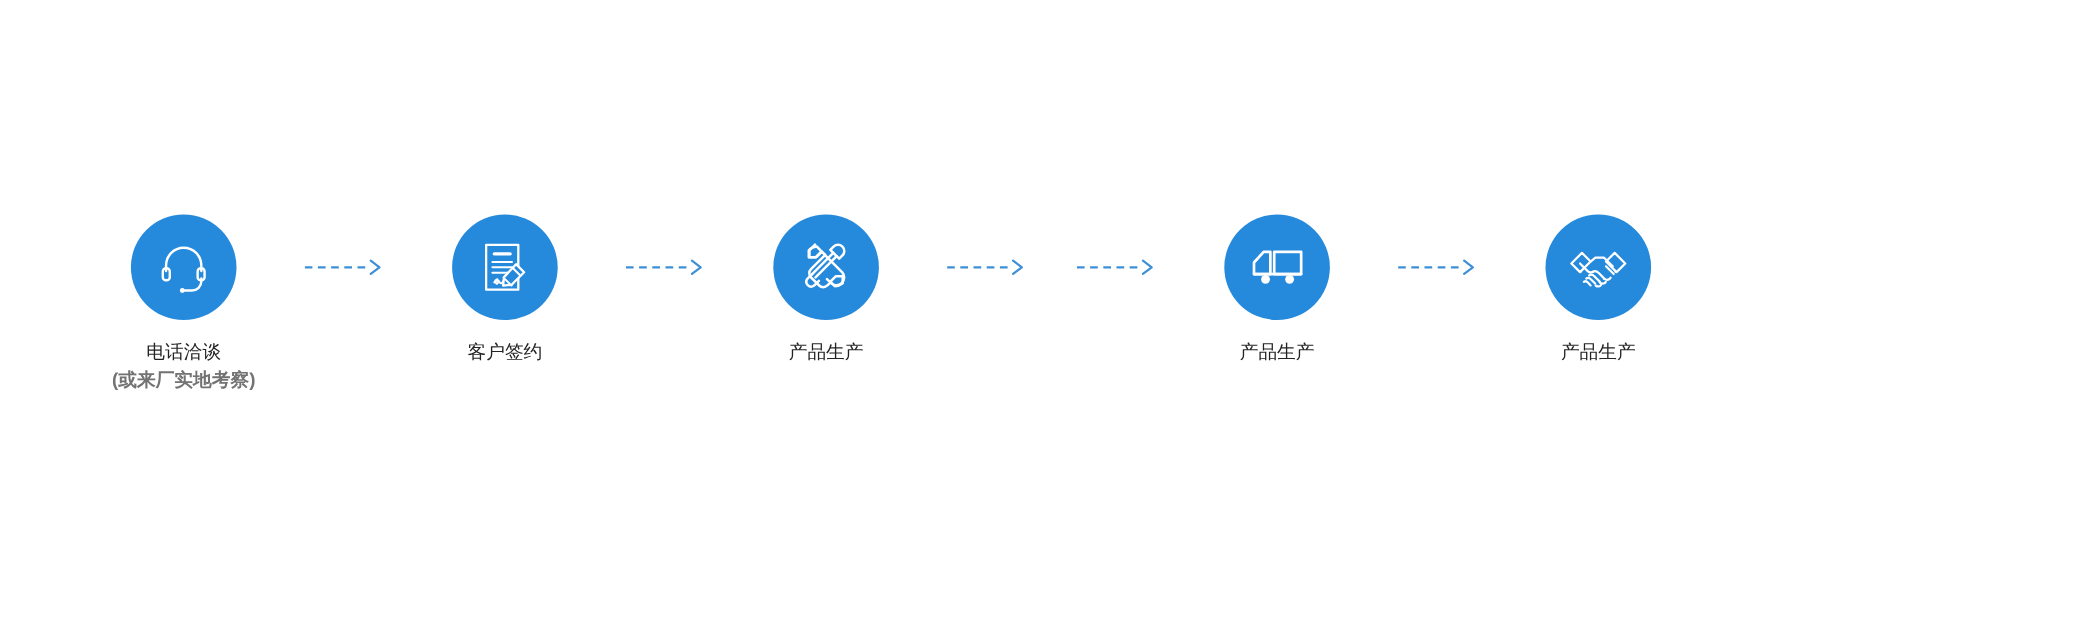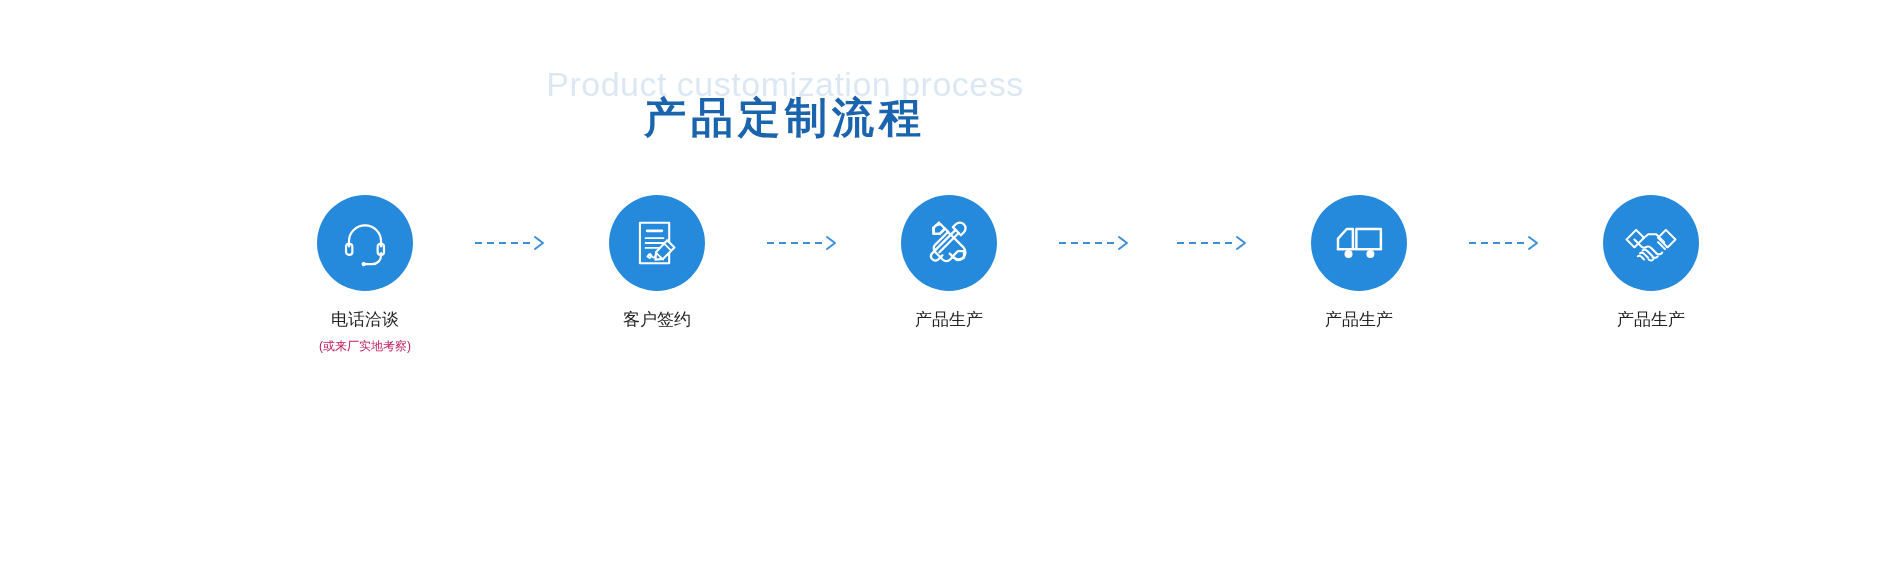--- a/index.html
+++ b/index.html
@@ -59,21 +59,21 @@
 
   
   .flow {
     position: absolute;
     left: 300px;
     top: 195px;
     width: 1020px;
     display: flex;
     flex-direction: row;
     align-items: flex-start;
-    justify-content: space-between;
+    justify-content: center;
     gap: 44px;
   }
 
   .step {
     width: 130px;
     display: flex;
     flex-direction: column;
     align-items: center;
     flex: 0 0 auto;
   }
@@ -94,24 +94,25 @@
 
   .step-labels {
     margin-top: 16px;
     text-align: center;
     color: #232323;
     font-size: 17px;
     line-height: 26px;
     white-space: nowrap;
   }
   .step-label-sub {
-    font-size: 12px;
+    font-size: 17px;
     line-height: 26px;
-    color: #be185d;
+    color: #737373;
     white-space: nowrap;
+    font-weight: bold;
   }
 
   
   .connector {
     flex: 0 0 auto;
     width: 74px;
     height: 96px;
     display: flex;
     align-items: center;
     justify-content: center;
@@ -119,24 +120,20 @@
   }
   .connector svg {
     display: block;
   }
 </style>
 </head>
 <body>
 
 <div class="page">
 
-  <div class="title-block">
-    <div class="title-en">Product customization process</div>
-    <div class="title-cn">产品定制流程</div>
-  </div>
 
   <div class="flow">
 
     <div class="step">
       <div class="circle">
         <span>
           <svg width="54" height="54" viewBox="0 0 64 64" fill="none" stroke="#ffffff" stroke-width="2.6" stroke-linecap="round" stroke-linejoin="round">
             <path d="M13 36 V30 a19 19 0 0 1 38 0 v6"></path>
             <rect x="9.5" y="33" width="7.5" height="13" rx="3.4"></rect>
             <rect x="47" y="33" width="7.5" height="13" rx="3.4"></rect>

